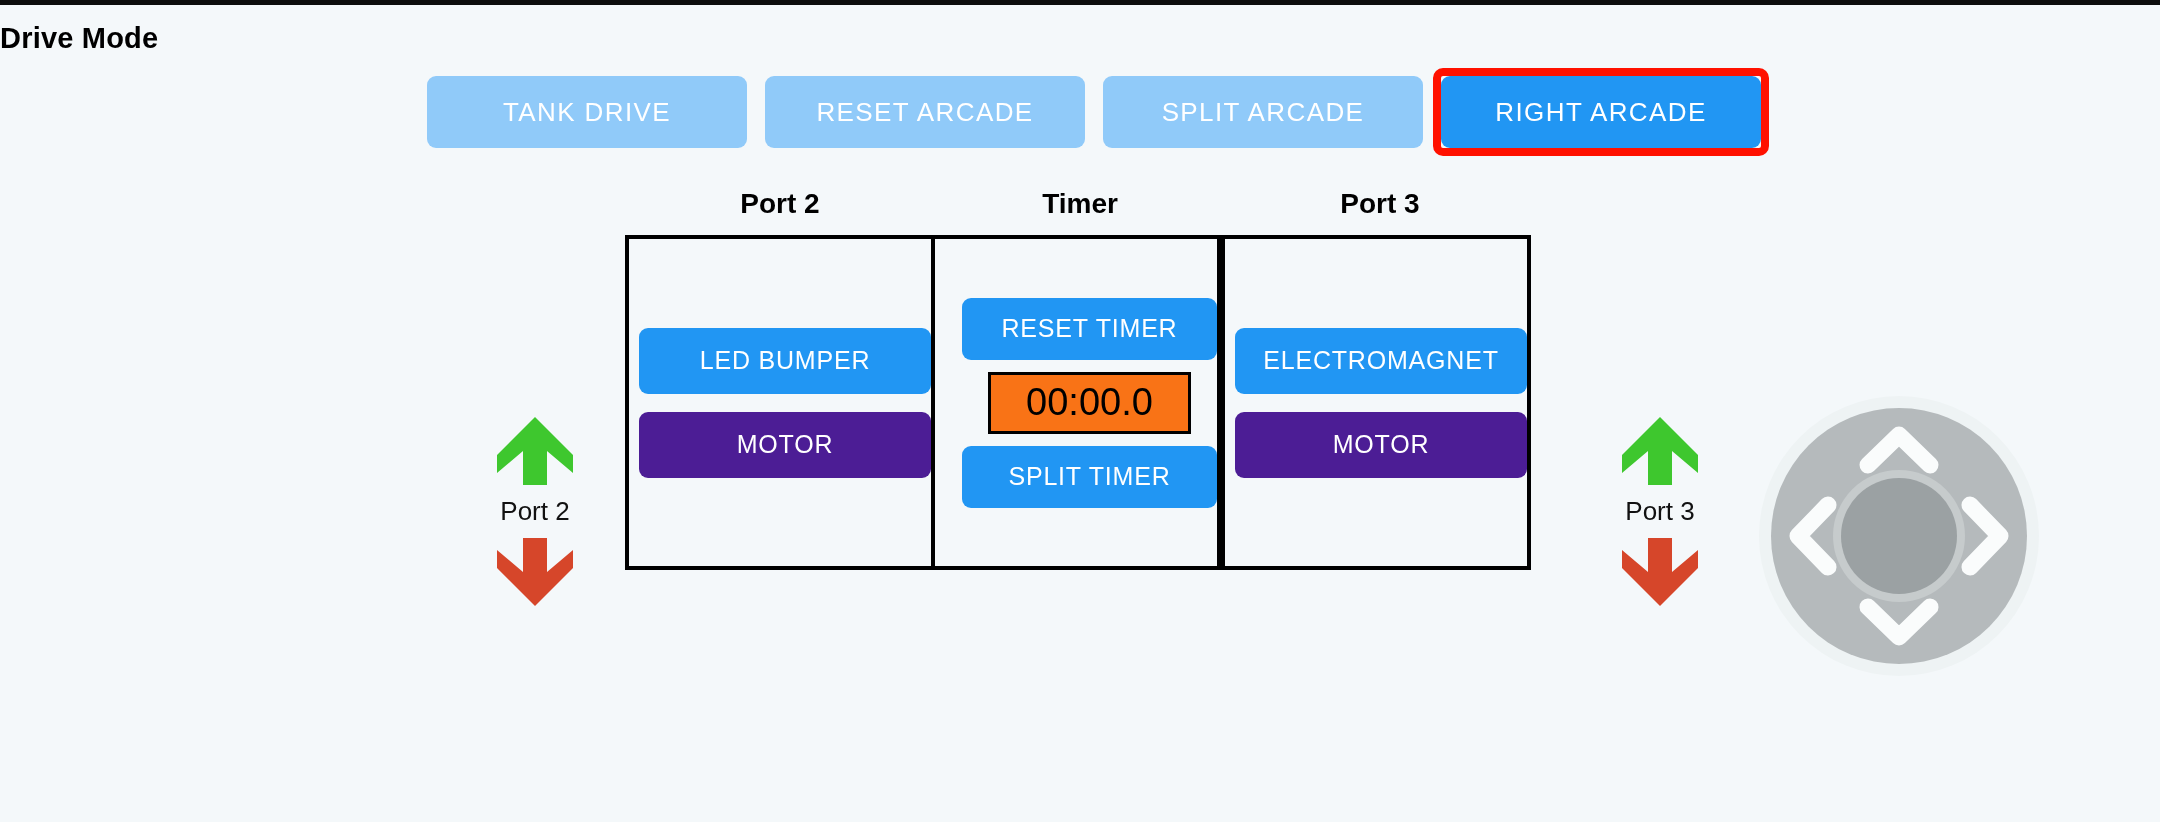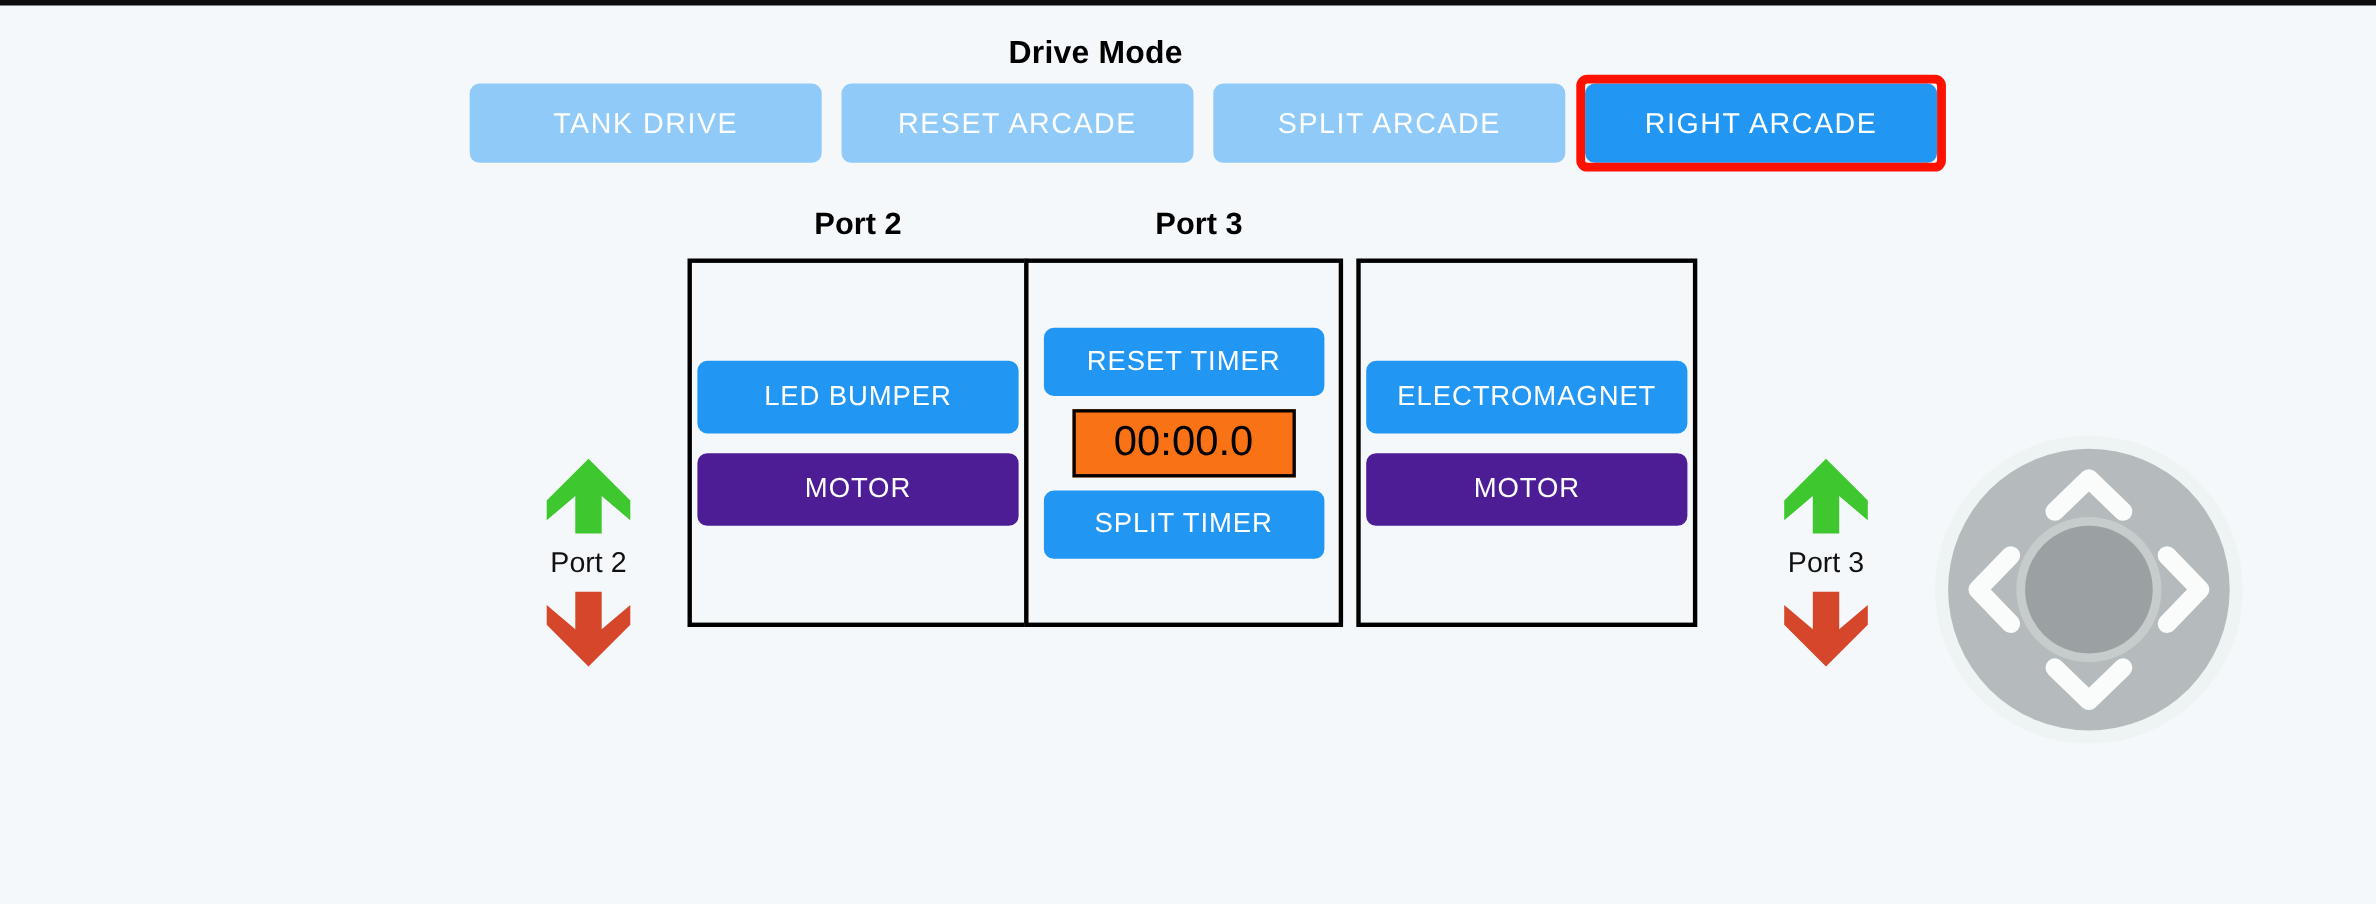--- a/index.html
+++ b/index.html
@@ -19,24 +19,24 @@
     position: absolute;
     top: 0; left: 0;
     width: 2160px;
     height: 5px;
     background: #0d0d0d;
   }
 
   
   .drive-mode-title {
     position: absolute;
-    top: 32px;
+    top: 22px;
     left: 0;
     width: 1992px;
-    text-align: center;
+    text-align: left;
     font-size: 29px;
     font-weight: bold;
     color: #000000;
     letter-spacing: 0.2px;
   }
 
   .mode-row {
     position: absolute;
     top: 76px;
     left: 427px;
@@ -95,29 +95,29 @@
     left: 625px;
     display: flex;
     align-items: stretch;
   }
   .panel {
     border: 4px solid #000000;
     background: #f4f8fa;
     height: 335px;
     display: flex;
     flex-direction: column;
-    align-items: center;
+    align-items: flex-end;
     justify-content: center;
     gap: 18px;
   }
   .panel.p-port2 { width: 310px; }
   .panel.p-timer { width: 290px; border-left: none; border-right: none; }
   .panel.p-port3 { width: 310px; }
   .panel.p-timer { border-left: 4px solid #000; border-right: 4px solid #000; margin-left: -4px; margin-right: -4px; }
-  .panel.p-port3 { margin-left: 16px; }
+  .panel.p-port3 { margin-left: 4px; }
 
   .panel-btn {
     width: 292px;
     height: 66px;
     border-radius: 9px;
     border: none;
     background: #2196f3;
     color: #ffffff;
     font-size: 25px;
     letter-spacing: 0.8px;
@@ -210,20 +210,21 @@
   <div class="mode-slot">
     <button class="mode-btn">SPLIT ARCADE</button>
   </div>
   <div class="mode-slot highlight">
     <button class="mode-btn active">RIGHT ARCADE</button>
   </div>
 </div>
 
 <div class="panel-labels">
   <div class="panel-label l-p2">Port 2</div>
+  <div class="panel-label l-tm">Timer</div>
   <div class="panel-label l-p3">Port 3</div>
 </div>
 
 <div class="panels">
 
   <div class="panel p-port2">
     <button class="panel-btn">LED BUMPER</button>
     <button class="panel-btn dim">MOTOR</button>
   </div>
 

